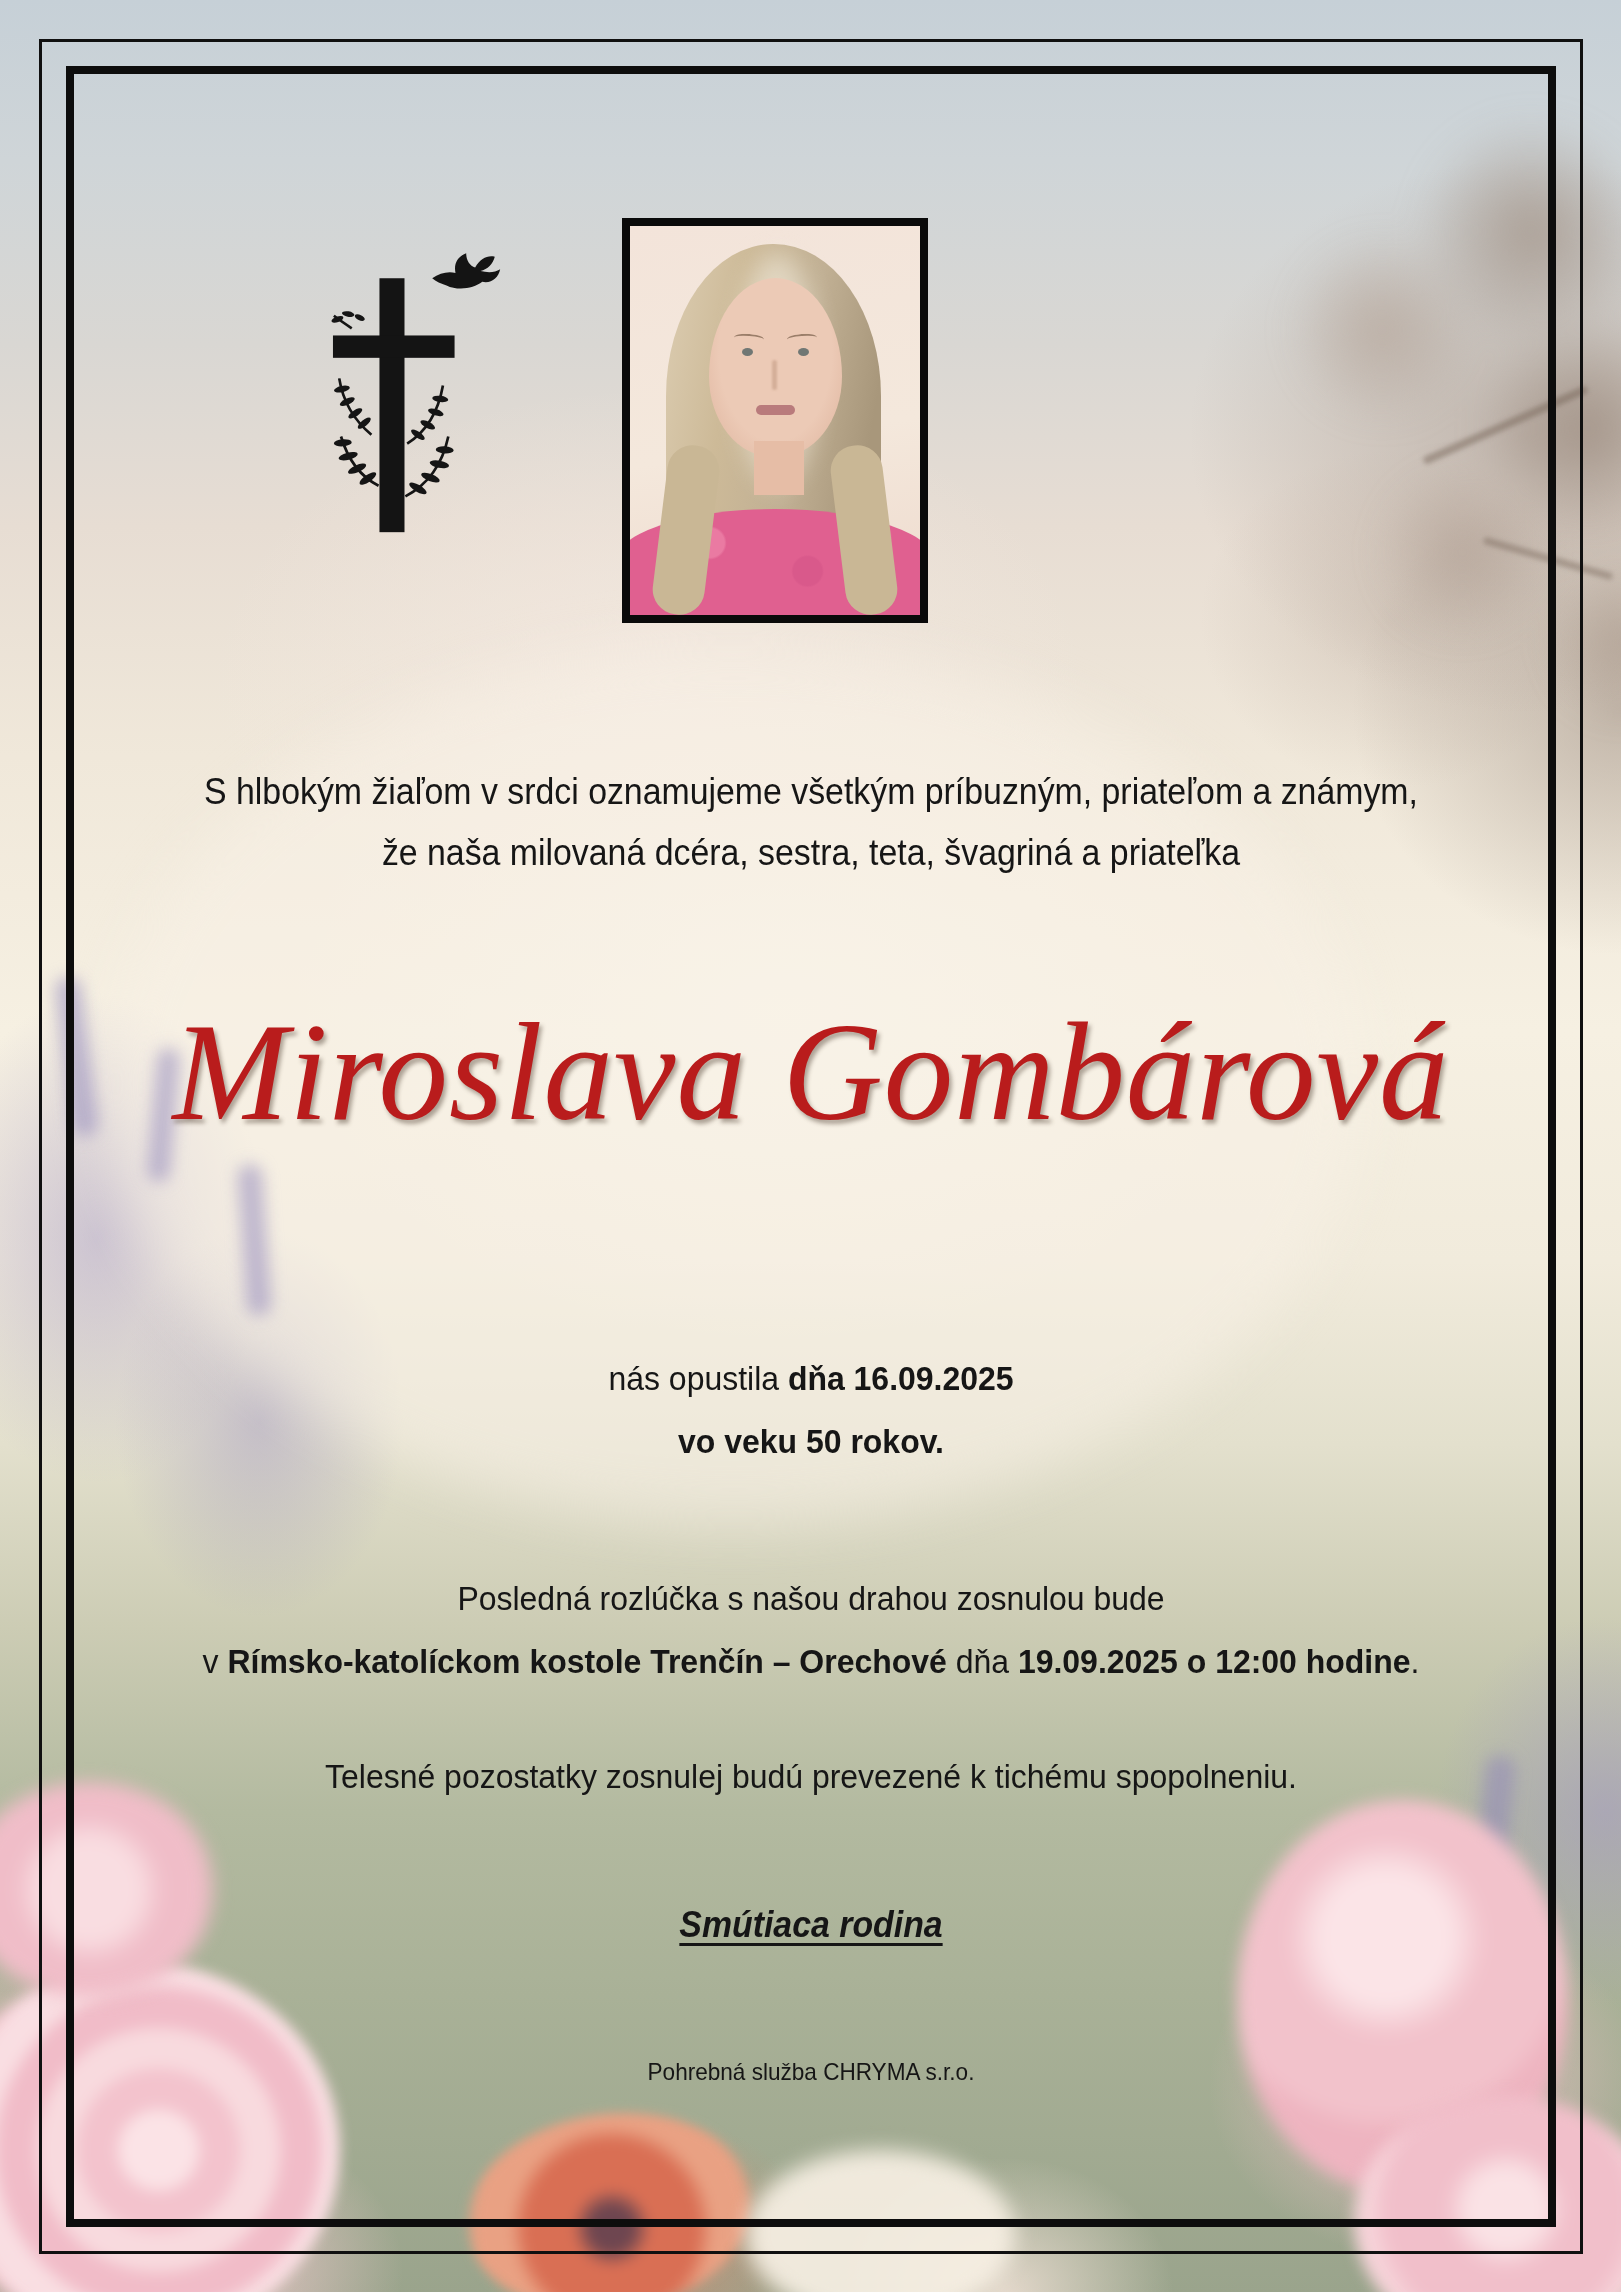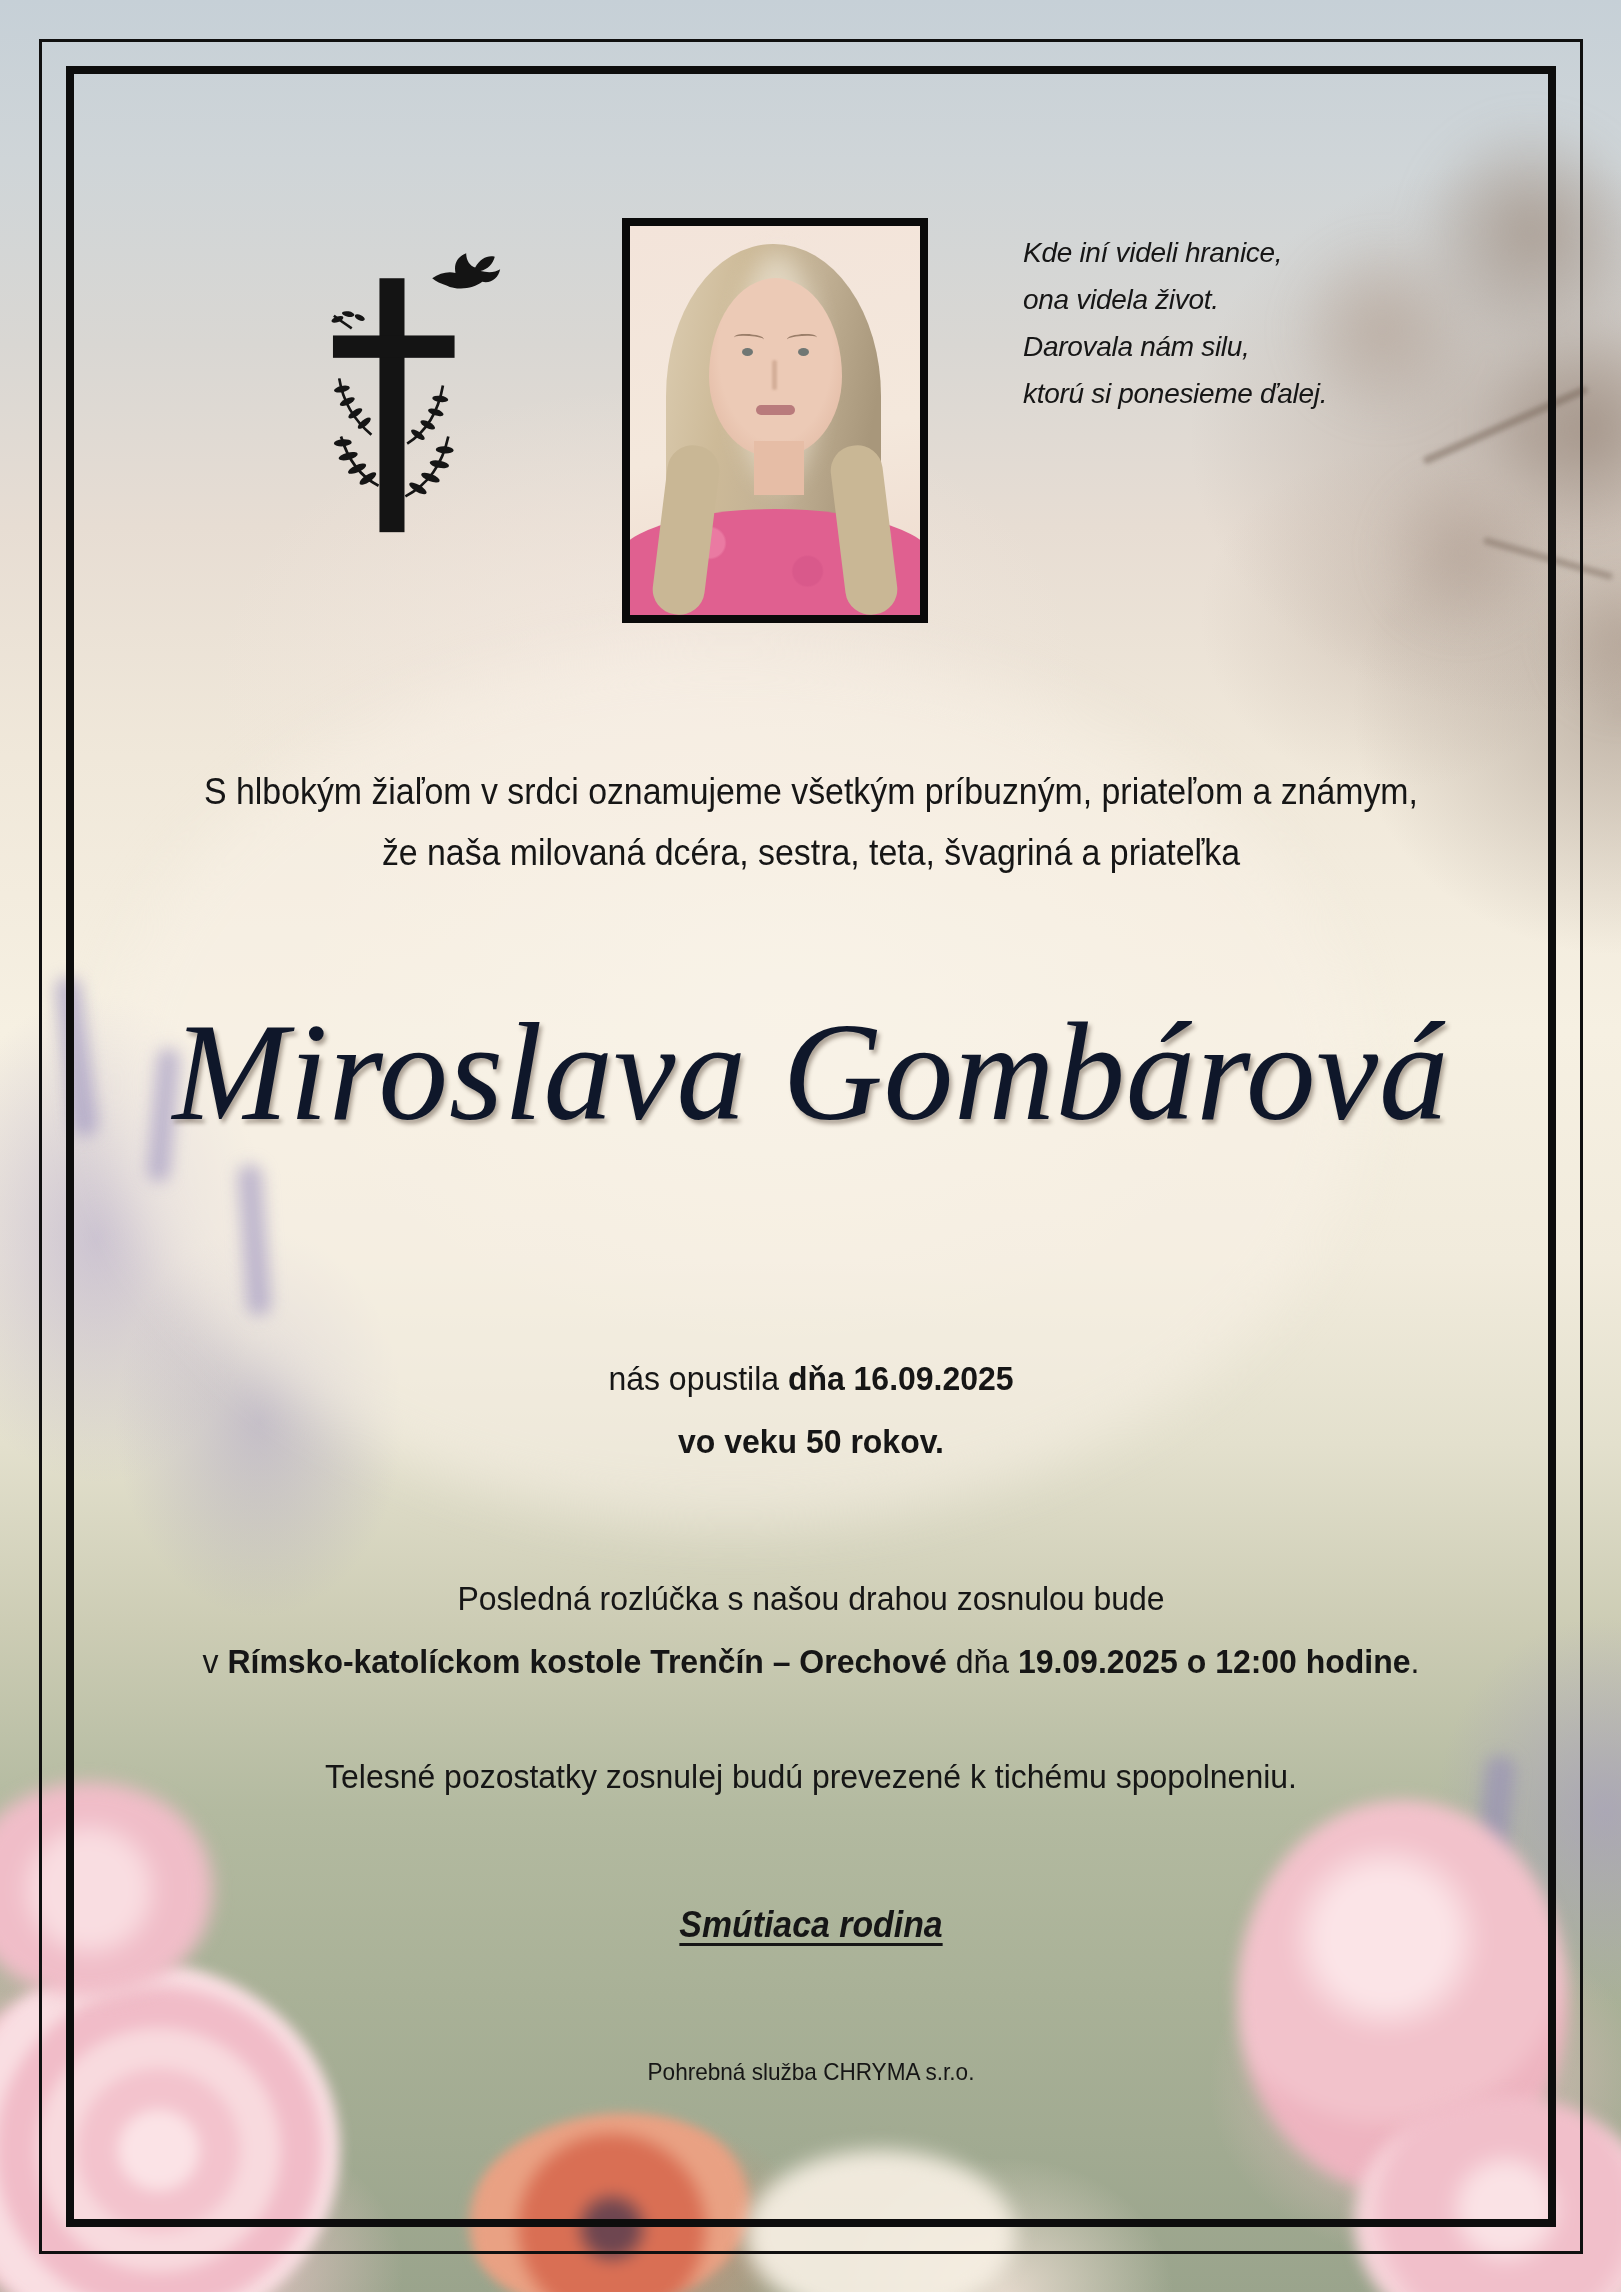--- a/index.html
+++ b/index.html
@@ -92,21 +92,21 @@
   .lockL{left:30px;transform:rotate(7deg);}
   .lockR{right:30px;transform:rotate(-7deg);}
 
   
   .txt{position:absolute;color:#161616;}
   .quote{left:1023px;top:229px;width:430px;font-size:28px;line-height:47px;font-style:italic;
     letter-spacing:-0.3px;}
   .center{left:0;width:100%;text-align:center;transform:scaleX(0.94);}
   .announce{top:761px;font-size:36px;line-height:61px;}
   .name{top:992px;font-size:139px;font-family:"Liberation Serif",serif;font-style:italic;
-    letter-spacing:0.9px;color:#0f172a;text-shadow:2.7px 3.6px 4.5px rgba(80,65,50,0.45);transform:none;}
+    letter-spacing:0.9px;color:#b91c1c;text-shadow:2.7px 3.6px 4.5px rgba(80,65,50,0.45);transform:none;}
   .passing{top:1347px;font-size:34px;line-height:63px;}
   .farewell{top:1567px;font-size:34px;line-height:63px;}
   .remains{top:1757px;font-size:34px;}
   .family{top:1904px;font-size:36px;font-weight:bold;font-style:italic;}
   .family span{text-decoration:underline;text-decoration-thickness:2.7px;text-underline-offset:6.3px;}
   .home{top:2058px;font-size:24px;}
   b{font-weight:bold;}
 </style>
 </head>
 <body>
@@ -179,26 +179,20 @@
       <div class="eye" style="right:33px;top:70px;"></div>
       <div class="nose"></div>
       <div class="lips"></div>
     </div>
     <div class="neck"></div>
     <div class="sweater"></div>
     <div class="lockL"></div>
     <div class="lockR"></div>
   </div>
 
-  <div class="txt quote">
-    <div>Kde iní videli hranice,</div>
-    <div>ona videla život.</div>
-    <div>Darovala nám silu,</div>
-    <div>ktorú si ponesieme ďalej.</div>
-  </div>
 
   <div class="txt center announce">
     <div>S hlbokým žiaľom v srdci oznamujeme všetkým príbuzným, priateľom a známym,</div>
     <div>že naša milovaná dcéra, sestra, teta, švagriná a priateľka</div>
   </div>
 
   <div class="txt center name">Miroslava Gombárová</div>
 
   <div class="txt center passing">
     <div><span>nás opustila </span><b>dňa 16.09.2025</b></div>

